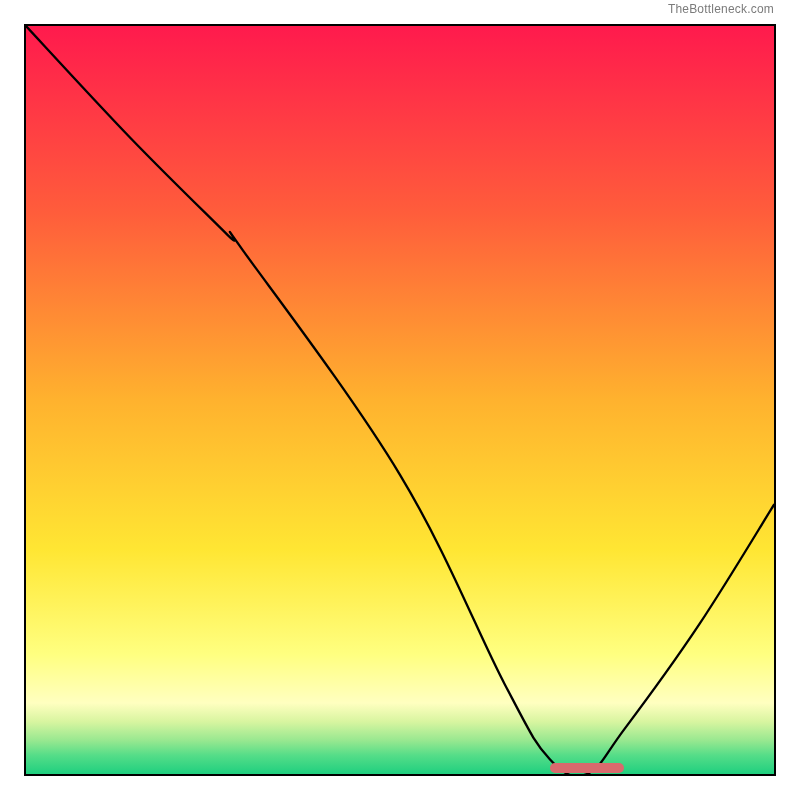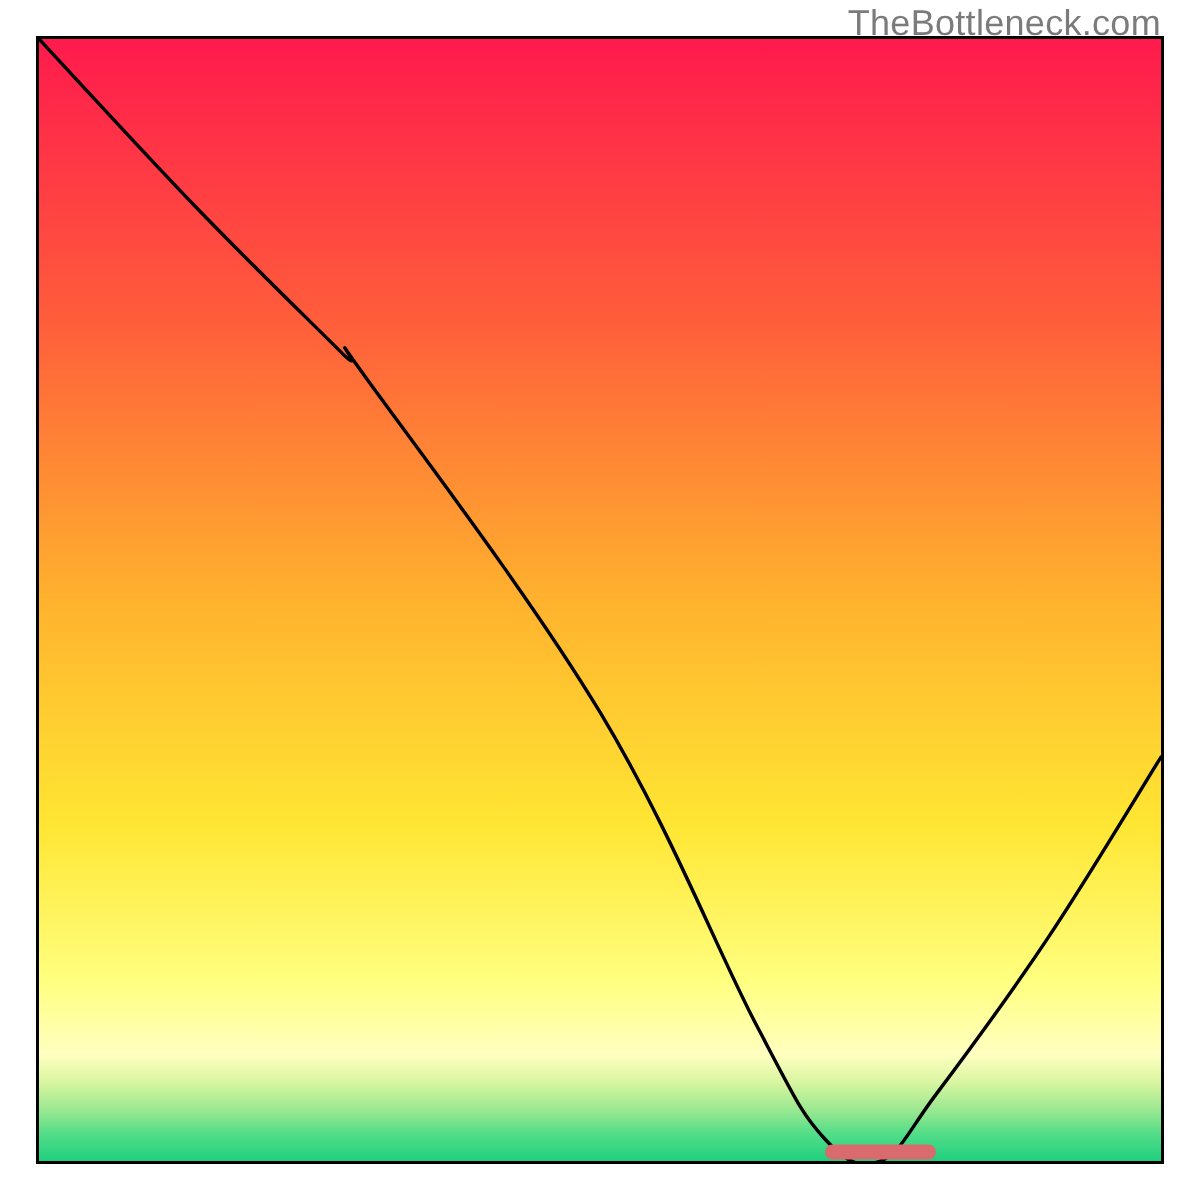--- a/index.html
+++ b/index.html
@@ -27,21 +27,21 @@
     overflow: hidden;
   }
   .gradient-bg {
     position: absolute;
     inset: 0;
   }
   .attribution {
     position: absolute;
     top: 2px;
     right: 26px;
-    font-size: 24px;
+    font-size: 12px;
     color: #7b7b7b;
     font-weight: 500;
     letter-spacing: 0.2px;
   }
   svg.curve {
     position: absolute;
     inset: 0;
   }
   .marker {
     position: absolute;

